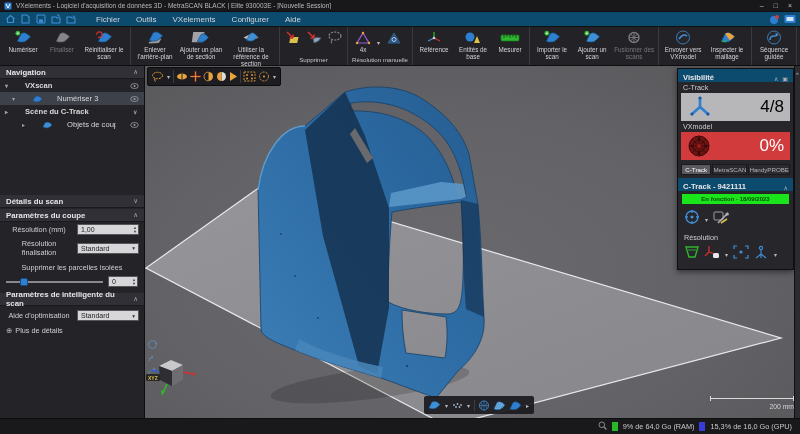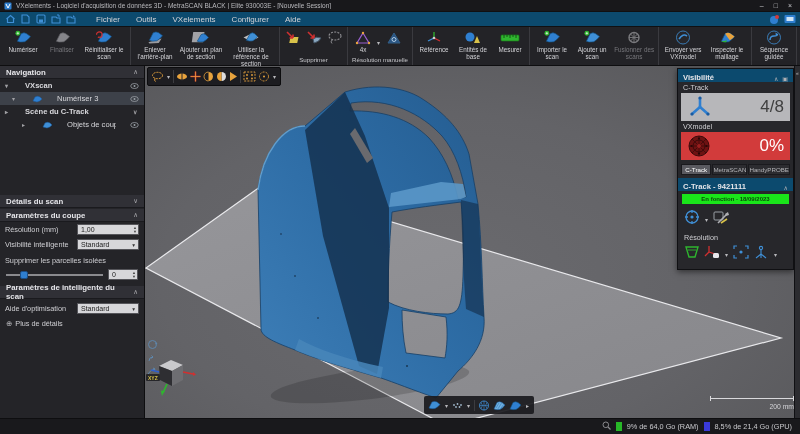--- a/index.html
+++ b/index.html
@@ -41,21 +41,21 @@
   .leftpanel { position:absolute; left:0; top:66px; width:145px; height:352px;
     background:#242428; border-right:1px solid #0e0e10; color:#d8d8dc; }
   .phead { height:13px; background:#303036; display:flex; align-items:center;
     padding:0 6px; font-size:7.8px; font-weight:bold; color:#e4e4e8; border-bottom:1px solid #1a1a1e; }
   .phead .chev { margin-left:auto; font-size:6.5px; color:#a8a8ac; font-weight:normal; }
   .tree-row { height:13px; display:flex; align-items:center; gap:14px; padding:0 5px; font-size:7.6px; }
   .tree-row .exp { width:6px; font-size:6px; color:#a0a0a4; }
   .tree-row .grow { flex:1; white-space:nowrap; overflow:hidden; }
   .tree-row.bold { font-weight:bold; }
   .tree-row.sel { background:#3d4149; }
-  .formrow { display:flex; align-items:center; padding:2px 5px; gap:4px; font-size:7.3px; color:#cfcfd3; }
+  .formrow { display:flex; align-items:center; padding:2px 5px; gap:4px; font-size:7.3px; color:#cfcfd3;text-align:center; }
   .formrow .flab { flex:1; }
   .inputbox { width:62px; height:11px; background:#d7d7da; color:#222; font-size:7px;
     display:flex; align-items:center; padding:0 3px; border:1px solid #55555a; position:relative; }
   .inputbox .spin { position:absolute; right:1px; top:0; bottom:0; display:flex; flex-direction:column;
     justify-content:center; font-size:4px; color:#444; line-height:3.5px; }
   .selectbox { width:62px; height:11px; background:#d7d7da; color:#222; font-size:7px;
     display:flex; align-items:center; padding:0 3px; border:1px solid #55555a; }
   .selectbox .arr { margin-left:auto; font-size:5.5px; color:#333; }
   .sliderrow { display:flex; align-items:center; gap:5px; padding:2px 6px; }
   .slider { position:relative; flex:1; height:10px; }
@@ -92,21 +92,21 @@
   
   .rightpanel { position:absolute; left:677px; top:68px; width:117px; background:#27272b;
     border:1px solid #101013; box-shadow:0 2px 6px rgba(0,0,0,.5); color:#d8d8dc; }
   .rphead { height:13px; background:#0c4a6e; display:flex; align-items:flex-end; padding:0 5px;
     font-size:7.6px; font-weight:bold; color:#e6e6ea; }
   .rphead .hicons { margin-left:auto; display:flex; gap:4px; font-size:6px; color:#b0b0b4; font-weight:normal; }
   .sublabel { height:11px; display:flex; align-items:center; padding:0 5px; font-size:7.2px; color:#cfcfd3; }
   .bigbox { margin:0 3px; height:28px; display:flex; align-items:center; padding:0 6px; }
   .bigbox.gray { background:#b7b7ba; }
   .bigbox.red { background:#d23b3b; }
-  .bigval { margin-left:auto; font-size:17px; color:#404040; }
+  .bigval { margin-left:auto; font-size:17px; color:#000000; }
   .bigval.white { color:#fff; }
   .tabs { display:flex; margin:4px 3px 0 3px; gap:1px; }
   .tab { flex:1; height:11px; display:flex; align-items:center; justify-content:center;
     font-size:6.2px; background:#2c2c30; color:#b4b4b8; border:1px solid #1a1a1e; }
   .tab.active { background:#5a5a60; color:#fff; }
   .greenbar { margin:3px 4px; height:10px; background:#1ae51a; display:flex; align-items:center;
     justify-content:center; font-size:6px; color:#0a4a0a; font-weight:bold; }
   .iconrow { display:flex; align-items:center; gap:4px; padding:2px 6px; }
   .rplabel { font-size:7.2px; color:#cfcfd3; padding:2px 6px 1px 6px; }
 
@@ -486,21 +486,21 @@
       <div class="inputbox">
         <span>1,00</span>
         <span class="spin">
             <span>▲</span>
             <span>▼</span>
           </span>
       </div>
     </div>
 
     <div class="formrow">
-      <span class="flab">Visibilité intelligente</span>
+      <span class="flab">Résolution finalisation</span>
       <div class="selectbox">
         <span>Standard</span>
         <span class="arr">▾</span>
       </div>
     </div>
 
     <div class="formrow" style="padding-top:4px">
       <span class="flab">Supprimer les parcelles isolées</span>
     </div>
     <div class="sliderrow">
@@ -796,16 +796,16 @@
   </div>
 
   <div class="statusbar">
     <span><svg width="9" height="9" viewBox="0 0 9 9">
           <circle cx="3.8" cy="3.8" r="2.8" fill="none" stroke="#8a8a8e" stroke-width="1"></circle>
           <path d="M6 6 L8.5 8.5" stroke="#8a8a8e" stroke-width="1.2"></path>
         </svg></span>
     <span class="meter g"></span>
     <span>9% de 64,0 Go (RAM)</span>
     <span class="meter b"></span>
-    <span>8,5% de 21,4 Go (GPU)</span>
+    <span>15,3% de 16,0 Go (GPU)</span>
   </div>
 
 </div>
 
 </body></html>

